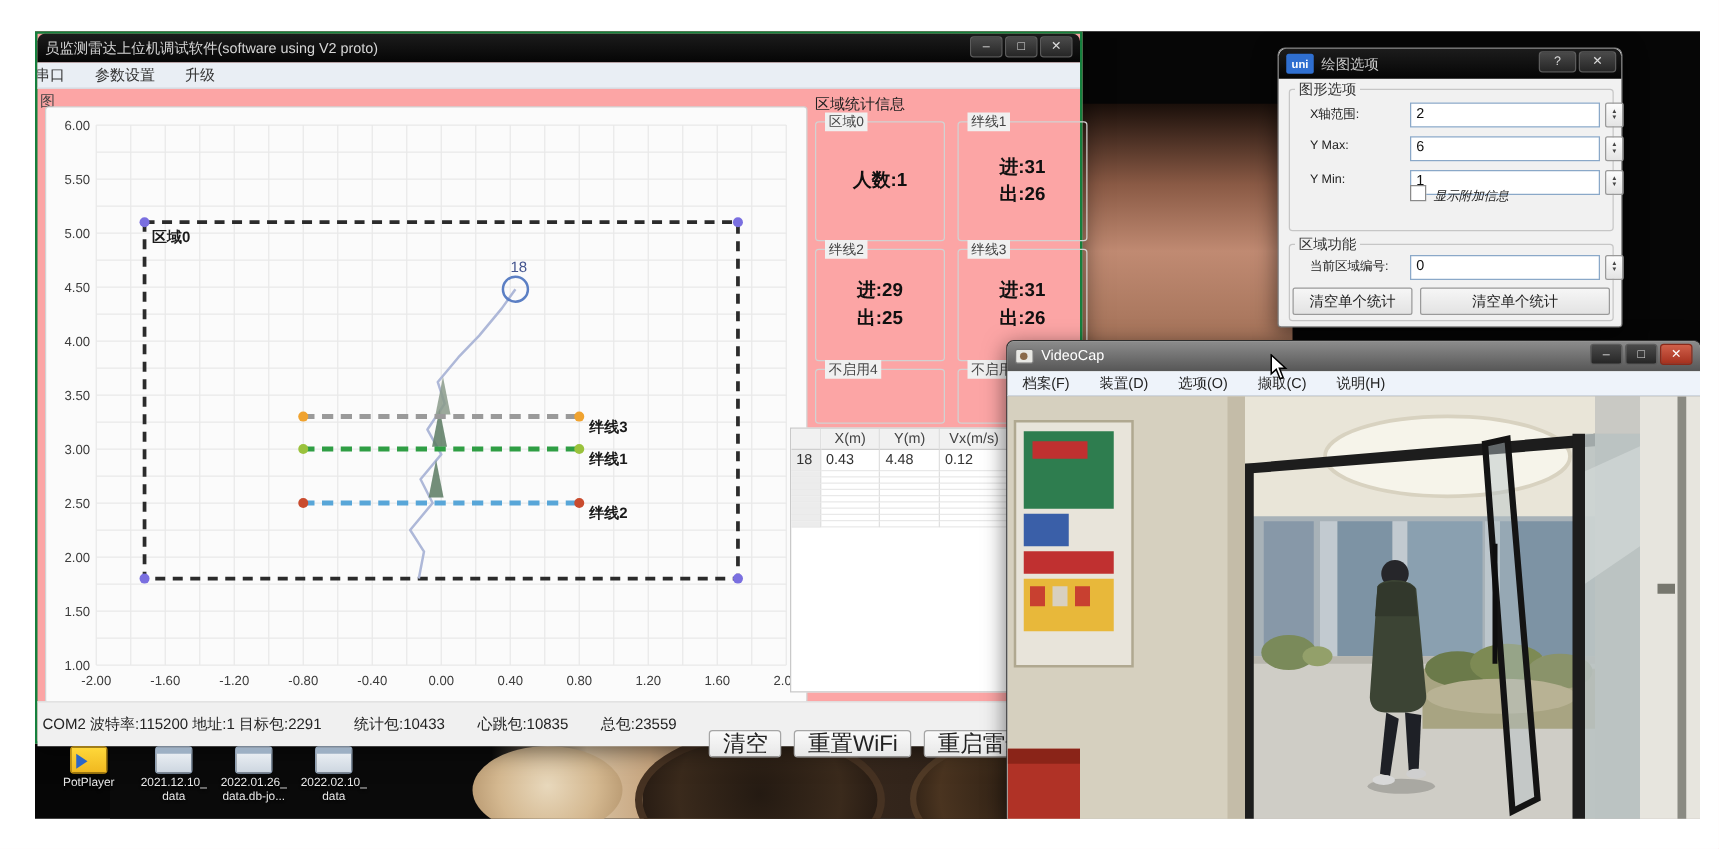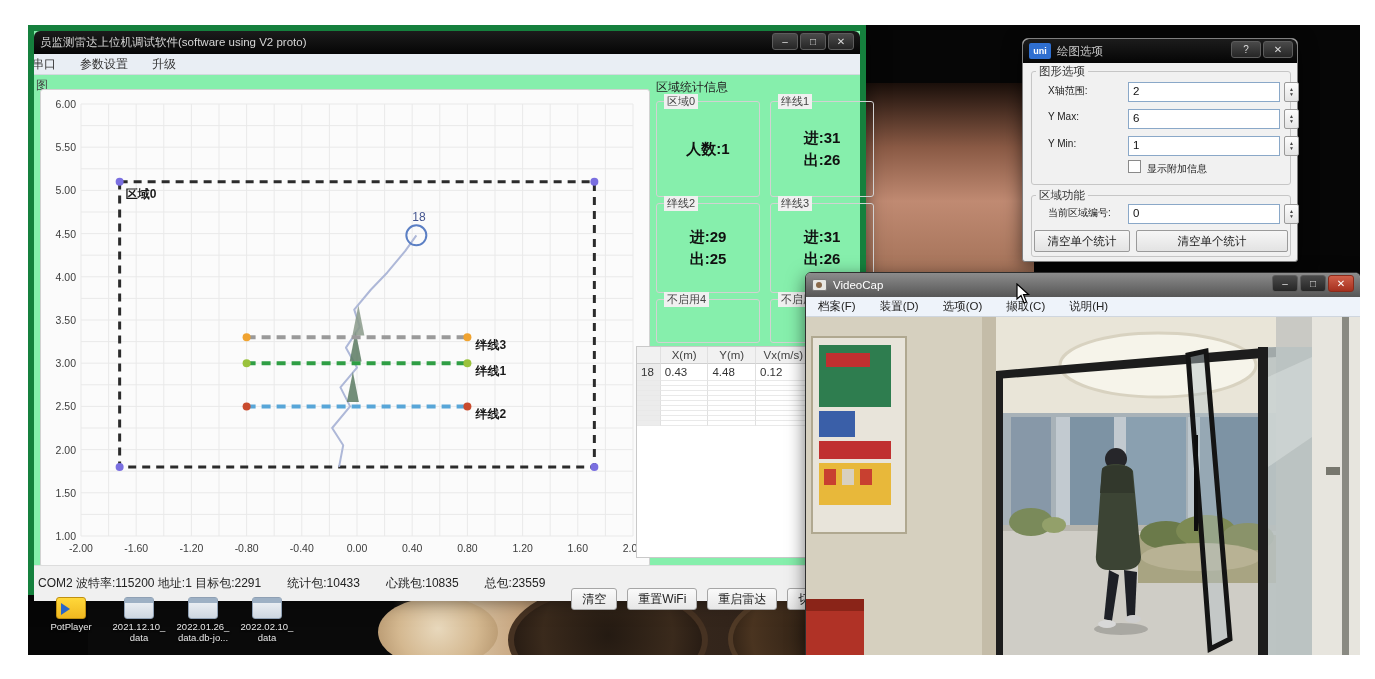--- a/index.html
+++ b/index.html
@@ -17,42 +17,42 @@
   
   .win{position:absolute;box-shadow:0 5px 18px rgba(0,0,0,.55);}
   .titlebar{position:absolute;left:0;top:0;right:0;height:23px;background:linear-gradient(180deg,#1c1c1c,#050505);
     border-radius:6px 6px 0 0;color:#d6d6d6;font-size:11.5px;display:flex;align-items:center;padding:0 6px;overflow:hidden;}
   .tb-btns{position:absolute;top:2px;display:flex;gap:2px;}
   .tb-btn{width:26px;height:17px;background:linear-gradient(180deg,#4a4a4a,#262626);border:1px solid #5c5c5c;
     border-radius:3px;color:#dcdcdc;font-size:10px;display:flex;align-items:center;justify-content:center;}
   .tb-btn.close-red{background:linear-gradient(180deg,#d0604a,#a5301e);border-color:#8a2a1a;color:#fff;}
 
   
-  #main-window{left:0;top:0;width:838px;height:570px;background:#86efac;border:6px solid #15803d;padding-left:33px;}
+  #main-window{left:0;top:0;width:838px;height:570px;background:#fca5a5;border:2px solid #15803d;padding-left:33px;}
   #main-menubar{position:absolute;left:0;top:23px;right:0;height:21px;background:#e9eef4;border-bottom:1px solid #d4d9df;
     display:flex;align-items:center;font-size:12px;color:#333;overflow:hidden;}
   .menu-item{padding:2px 12px;}
   #chart-group-label{position:absolute;left:2px;top:46px;font-size:12px;color:#444;}
   #chart-panel{position:absolute;left:6px;top:58px;width:610px;height:478px;background:#fbfbfb;border:1px solid #d2d2d2;border-radius:3px;}
   #stats-title{position:absolute;left:622px;top:48px;font-size:12px;color:#222;}
   .groupbox{position:absolute;border:1px solid #d2d2d2;border-radius:3px;}
   .groupbox .gb-caption{position:absolute;left:7px;top:-8px;background:#f0f0f0;padding:0 3px;font-size:11px;color:#444;white-space:nowrap;}
   .gb-body{display:flex;flex-direction:column;align-items:center;justify-content:center;height:100%;
     font-size:15px;font-weight:bold;color:#101010;line-height:1.45;}
   #target-table{position:absolute;left:602px;top:315px;width:236px;height:212px;background:#fff;border:1px solid #c9c9c9;
     font-size:11.5px;color:#333;overflow:hidden;}
   .trow{display:flex;}
   .tcell{border-right:1px solid #e0e0e0;border-bottom:1px solid #e9e9e9;padding:2px 4px;overflow:hidden;white-space:nowrap;}
   .thead .tcell{background:#f1f1f1;border-bottom:1px solid #cfcfcf;text-align:center;color:#444;}
   .trowhdr{background:#ececec;}
   #main-statusbar{position:absolute;left:0;top:534px;right:0;height:36px;background:#f0f0f0;border-top:1px solid #dddddd;
     display:flex;align-items:center;font-size:12px;color:#222;}
   .status-item{margin-right:26px;white-space:nowrap;}
   .push-btn{height:22px;padding:0 10px;margin-right:10px;background:linear-gradient(180deg,#fafafa,#e7e7e7);
-    border:1px solid #a6a6a6;border-radius:3px;font-size:12px;color:#222;display:flex;align-items:center;white-space:nowrap;margin-top:31px;}
+    border:1px solid #a6a6a6;border-radius:3px;font-size:18px;color:#222;display:flex;align-items:center;white-space:nowrap;margin-top:31px;}
 
   
   #dialog{left:994px;top:13px;width:276px;height:224px;background:#f1f1f1;border:1px solid #7f7f7f;border-radius:6px 6px 3px 3px;}
   #dialog .titlebar{height:24px;}
   .uni-badge{width:22px;height:16px;background:#2f6fd0;border-radius:2px;color:#fff;font-size:9px;font-weight:bold;
     display:flex;align-items:center;justify-content:center;margin-right:6px;}
   .dlg-group{position:absolute;border:1px solid #c6c6c6;border-radius:3px;}
   .dlg-caption{position:absolute;left:4px;top:-8px;background:#f1f1f1;padding:0 3px;font-size:11.5px;color:#333;white-space:nowrap;}
   .dlg-row{position:absolute;left:0;right:0;height:20px;}
   .dlg-label{position:absolute;left:16px;top:2px;font-size:10px;color:#222;white-space:nowrap;}
@@ -388,21 +388,21 @@
             </div>
             <div class="dlg-row" style="top: 64px;">
               <span class="dlg-label">Y Min:</span>
               <div class="dlg-input">1</div>
               <div class="dlg-spin">
                 <span>▲</span>
                 <span>▼</span>
               </div>
             </div>
           </div>
-        <div class="dlg-row" style="top:88px;">
+        <div class="dlg-row" style="top:76px;font-style:italic;">
           <div class="dlg-check"></div>
           <span class="dlg-label" style="left:115px;">显示附加信息</span>
         </div>
       </div>
 
       <div class="dlg-group" style="left:8px;top:156px;width:260px;height:62px;">
         <div class="dlg-caption">区域功能</div>
         <div class="dlg-row" style="top:8px;">
           <span class="dlg-label">当前区域编号:</span>
           <div class="dlg-input">0</div>

